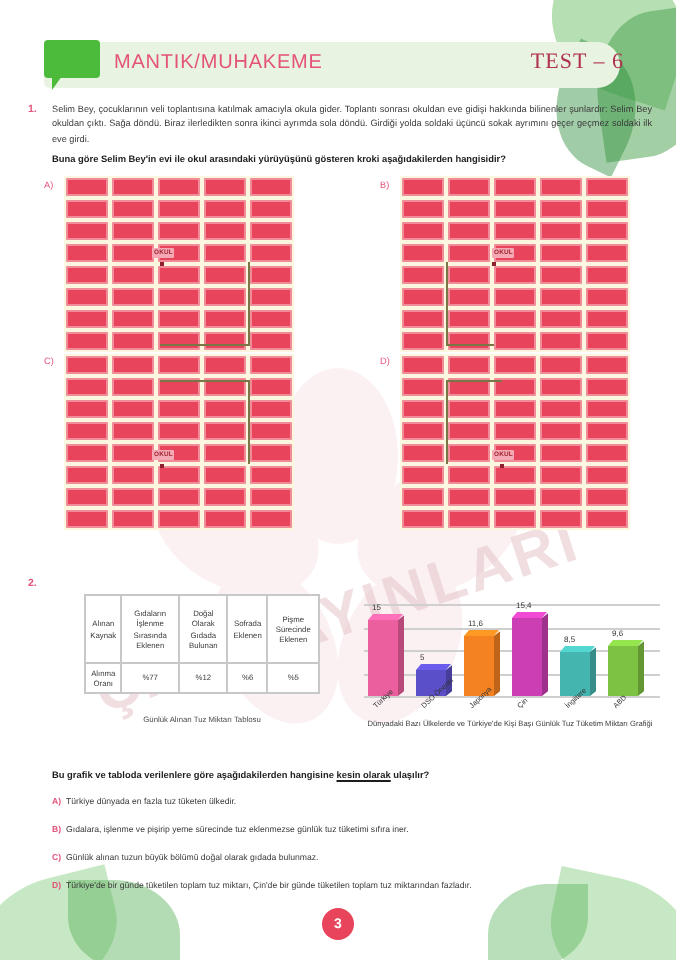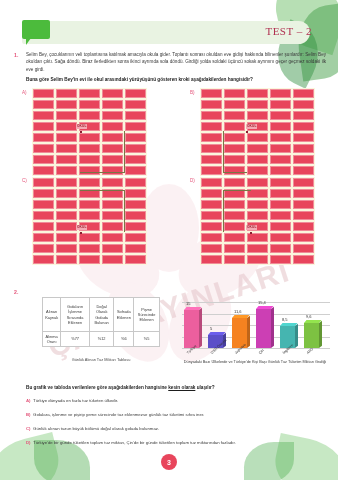--- a/index.html
+++ b/index.html
@@ -317,21 +317,22 @@
       <ellipse cx="64" cy="88" rx="30" ry="44" transform="rotate(-62 64 88)"></ellipse>
       <ellipse cx="166" cy="88" rx="30" ry="44" transform="rotate(62 166 88)"></ellipse>
       <ellipse cx="84" cy="146" rx="28" ry="42" transform="rotate(-26 84 146)"></ellipse>
       <ellipse cx="146" cy="146" rx="28" ry="42" transform="rotate(26 146 146)"></ellipse>
     </g>
   </svg>
   <div class="wm-text">ÇAP YAYINLARI</div>
 
   <div class="header-band"></div>
   <div class="unit-flag"></div>
-  <div class="test-label">TEST – 2</div>
+  <div class="unit-title">MANTIK/MUHAKEME</div>
+  <div class="test-label">TEST – 6</div>
 
   <div class="q-num" style="left:14px; top:52px;">1.</div>
   <div class="q-body" style="left:26px; top:51px; width:300px;">Selim Bey, çocuklarının veli toplantısına katılmak amacıyla okula gider. Toplantı sonrası okuldan eve gidişi hakkında bilinenler şunlardır: Selim Bey okuldan çıktı. Sağa döndü. Biraz ilerledikten sonra ikinci ayrımda sola döndü. Girdiği yolda soldaki üçüncü sokak ayrımını geçer geçmez soldaki ilk eve girdi.</div>
   <div class="q-prompt" style="left:26px; top:77px; width:300px;">Buna göre Selim Bey'in evi ile okul arasındaki yürüyüşünü gösteren kroki aşağıdakilerden hangisidir?</div>
 
   <div class="opt-letter" style="left:22px; top:90px;">A)</div>
   <div class="kroki" id="map-a" style="left:32px; top:88px; width:115px; height:88px;">
       <div class="blk"></div>
       <div class="blk"></div>
       <div class="blk"></div>

